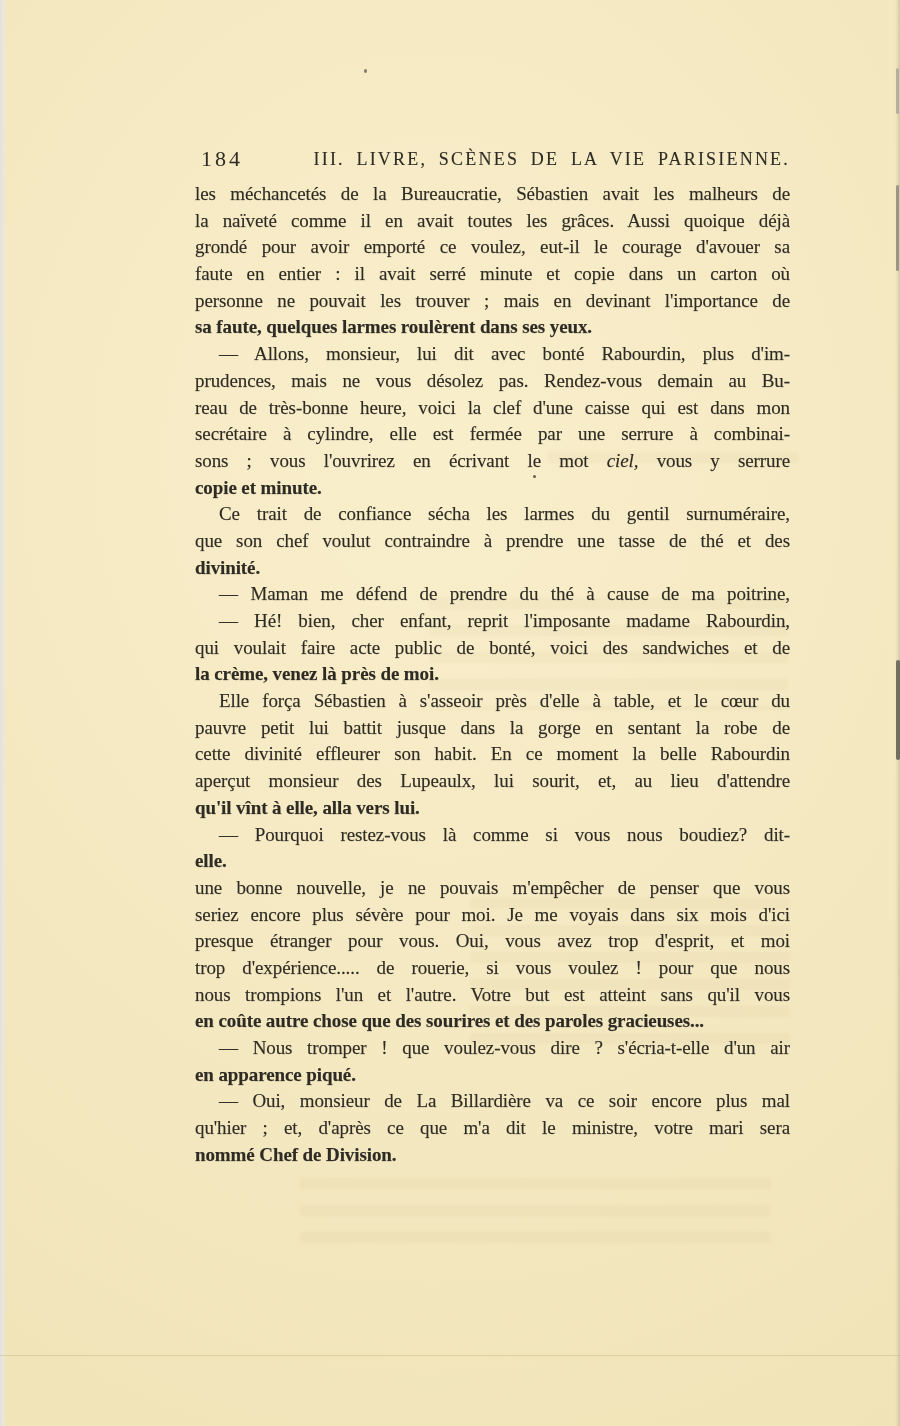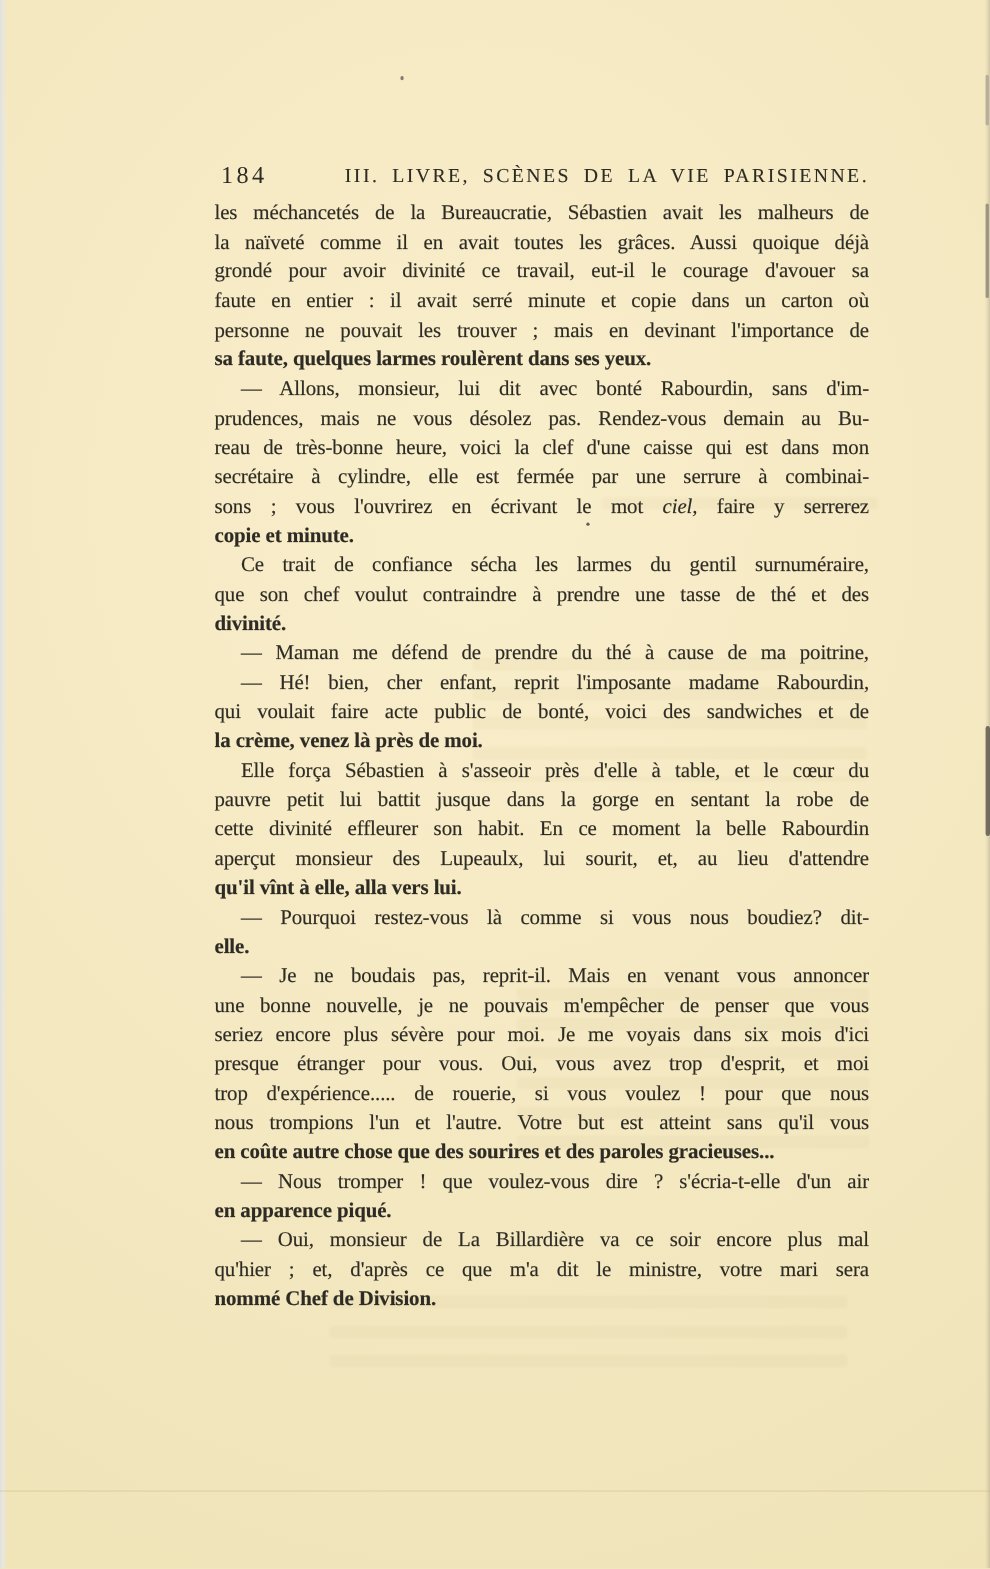--- a/index.html
+++ b/index.html
@@ -95,45 +95,44 @@
   <div class="ghost g4"></div>
 
   <header class="running-head">
     <span class="pagenum">184</span>
     <span class="running-title">III. LIVRE, SCÈNES DE LA VIE PARISIENNE.</span>
   </header>
 
   <main class="text-block" id="text-block">
       <div class="line">les méchancetés de la Bureaucratie, Sébastien avait les malheurs de</div>
       <div class="line">la naïveté comme il en avait toutes les grâces. Aussi quoique déjà</div>
-      <div class="line">grondé pour avoir divinité ce travail, eut-il le courage d'avouer sa</div>
+      <div class="line">grondé pour avoir emporté ce voulez, eut-il le courage d'avouer sa</div>
       <div class="line">faute en entier : il avait serré minute et copie dans un carton où</div>
       <div class="line">personne ne pouvait les trouver ; mais en devinant l'importance de</div>
       <div class="line pend">sa faute, quelques larmes roulèrent dans ses yeux.</div>
-      <div class="line indent">— Allons, monsieur, lui dit avec bonté Rabourdin, sans d'im-</div>
+      <div class="line indent">— Allons, monsieur, lui dit avec bonté Rabourdin, plus d'im-</div>
       <div class="line">prudences, mais ne vous désolez pas. Rendez-vous demain au Bu-</div>
       <div class="line">reau de très-bonne heure, voici la clef d'une caisse qui est dans mon</div>
       <div class="line">secrétaire à cylindre, elle est fermée par une serrure à combinai-</div>
-      <div class="line"><span>sons ; vous l'ouvrirez en écrivant le mot </span><span class="it">ciel,</span><span> faire y serrerez</span></div>
+      <div class="line"><span>sons ; vous l'ouvrirez en écrivant le mot </span><span class="it">ciel,</span><span> vous y serrure</span></div>
       <div class="line pend">copie et minute.</div>
       <div class="line indent">Ce trait de confiance sécha les larmes du gentil surnuméraire,</div>
       <div class="line">que son chef voulut contraindre à prendre une tasse de thé et des</div>
       <div class="line pend">divinité.</div>
       <div class="line indent">— Maman me défend de prendre du thé à cause de ma poitrine,</div>
       <div class="line indent">— Hé! bien, cher enfant, reprit l'imposante madame Rabourdin,</div>
       <div class="line">qui voulait faire acte public de bonté, voici des sandwiches et de</div>
       <div class="line pend">la crème, venez là près de moi.</div>
       <div class="line indent">Elle força Sébastien à s'asseoir près d'elle à table, et le cœur du</div>
       <div class="line">pauvre petit lui battit jusque dans la gorge en sentant la robe de</div>
       <div class="line">cette divinité effleurer son habit. En ce moment la belle Rabourdin</div>
       <div class="line">aperçut monsieur des Lupeaulx, lui sourit, et, au lieu d'attendre</div>
       <div class="line pend">qu'il vînt à elle, alla vers lui.</div>
       <div class="line indent">— Pourquoi restez-vous là comme si vous nous boudiez? dit-</div>
       <div class="line pend">elle.</div>
-      <div class="line indent">— Je ne boudais pas, reprit-il. Mais en venant vous annoncer</div>
       <div class="line">une bonne nouvelle, je ne pouvais m'empêcher de penser que vous</div>
       <div class="line">seriez encore plus sévère pour moi. Je me voyais dans six mois d'ici</div>
       <div class="line">presque étranger pour vous. Oui, vous avez trop d'esprit, et moi</div>
       <div class="line">trop d'expérience..... de rouerie, si vous voulez ! pour que nous</div>
       <div class="line">nous trompions l'un et l'autre. Votre but est atteint sans qu'il vous</div>
       <div class="line pend">en coûte autre chose que des sourires et des paroles gracieuses...</div>
       <div class="line indent">— Nous tromper ! que voulez-vous dire ? s'écria-t-elle d'un air</div>
       <div class="line pend">en apparence piqué.</div>
       <div class="line indent">— Oui, monsieur de La Billardière va ce soir encore plus mal</div>
       <div class="line">qu'hier ; et, d'après ce que m'a dit le ministre, votre mari sera</div>

